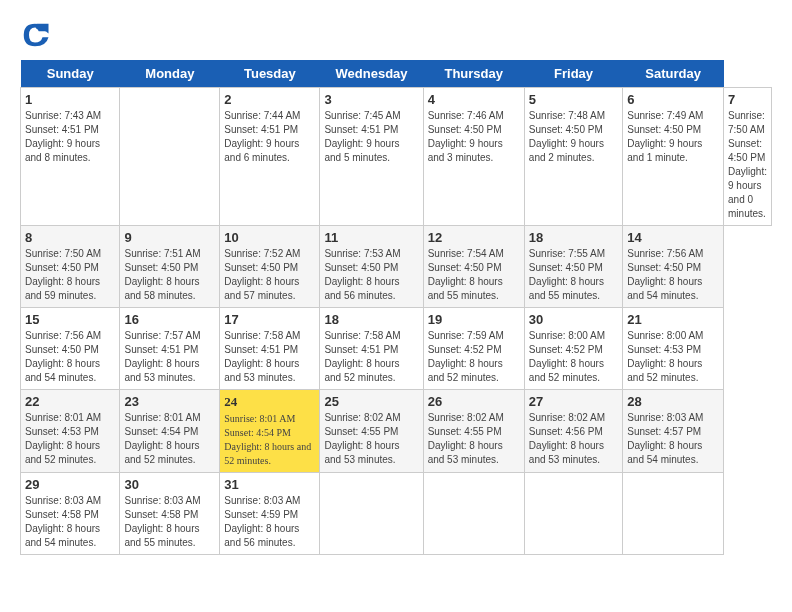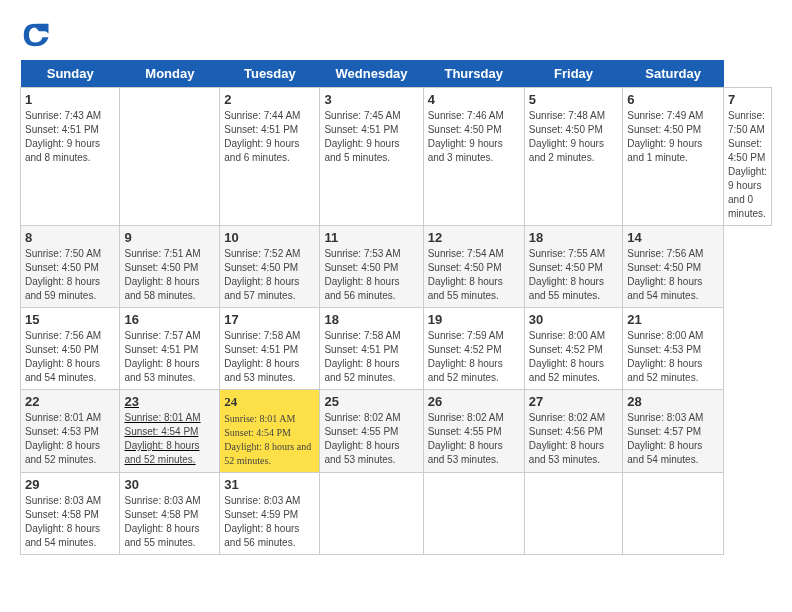--- a/index.html
+++ b/index.html
@@ -161,21 +161,21 @@
         <td><span class="day-number">19</span>
 <span class="day-info">Sunrise: 7:59 AM<br>Sunset: 4:52 PM<br>Daylight: 8 hours and 52 minutes.</span></td>
         <td><span class="day-number">30</span>
 <span class="day-info">Sunrise: 8:00 AM<br>Sunset: 4:52 PM<br>Daylight: 8 hours and 52 minutes.</span></td>
         <td><span class="day-number">21</span>
 <span class="day-info">Sunrise: 8:00 AM<br>Sunset: 4:53 PM<br>Daylight: 8 hours and 52 minutes.</span></td>
       </tr>
       <tr>
         <td style="background: rgb(245, 245, 245);"><span class="day-number">22</span>
 <span class="day-info">Sunrise: 8:01 AM<br>Sunset: 4:53 PM<br>Daylight: 8 hours and 52 minutes.</span></td>
-        <td style="background: rgb(245, 245, 245); text-decoration: underline;"><span class="day-number">23</span>
+        <td style="background: rgb(245, 245, 245);"><span class="day-number">23</span>
 <span class="day-info">Sunrise: 8:01 AM<br>Sunset: 4:54 PM<br>Daylight: 8 hours and 52 minutes.</span></td>
         <td style="background: #fde047; font-family: Liberation Serif, serif;"><span class="day-number">24</span>
 <span class="day-info">Sunrise: 8:01 AM<br>Sunset: 4:54 PM<br>Daylight: 8 hours and 52 minutes.</span></td>
         <td style="background: rgb(245, 245, 245);"><span class="day-number">25</span>
 <span class="day-info">Sunrise: 8:02 AM<br>Sunset: 4:55 PM<br>Daylight: 8 hours and 53 minutes.</span></td>
         <td style="background: rgb(245, 245, 245);"><span class="day-number">26</span>
 <span class="day-info">Sunrise: 8:02 AM<br>Sunset: 4:55 PM<br>Daylight: 8 hours and 53 minutes.</span></td>
         <td style="background: rgb(245, 245, 245); margin-left: 37px;"><span class="day-number">27</span>
 <span class="day-info">Sunrise: 8:02 AM<br>Sunset: 4:56 PM<br>Daylight: 8 hours and 53 minutes.</span></td>
         <td style="background: rgb(245, 245, 245); margin-left: 32px;"><span class="day-number">28</span>

